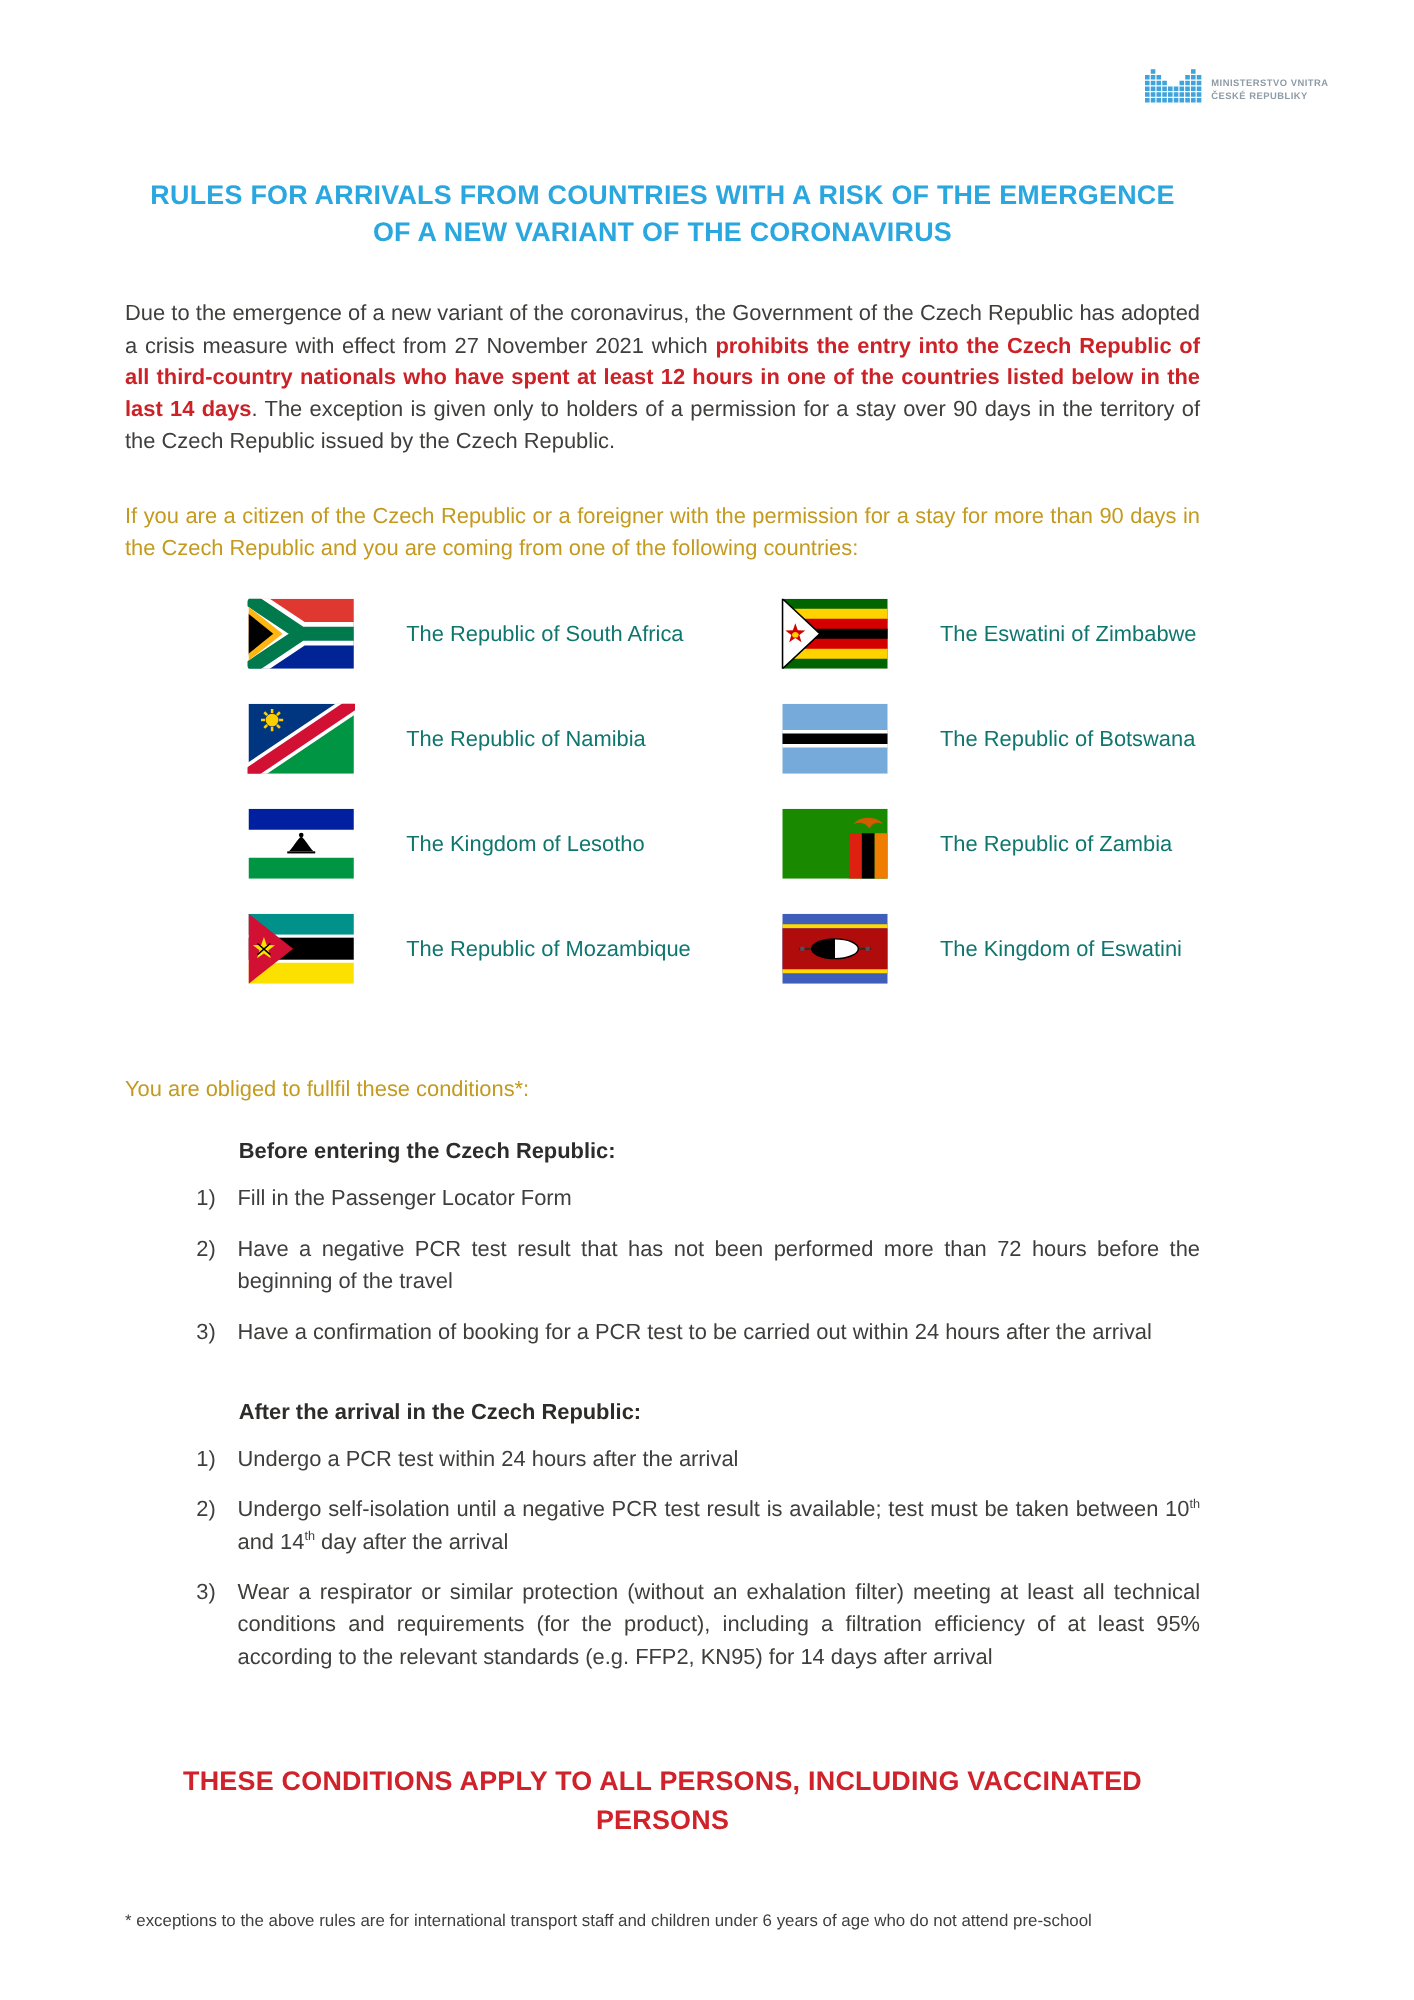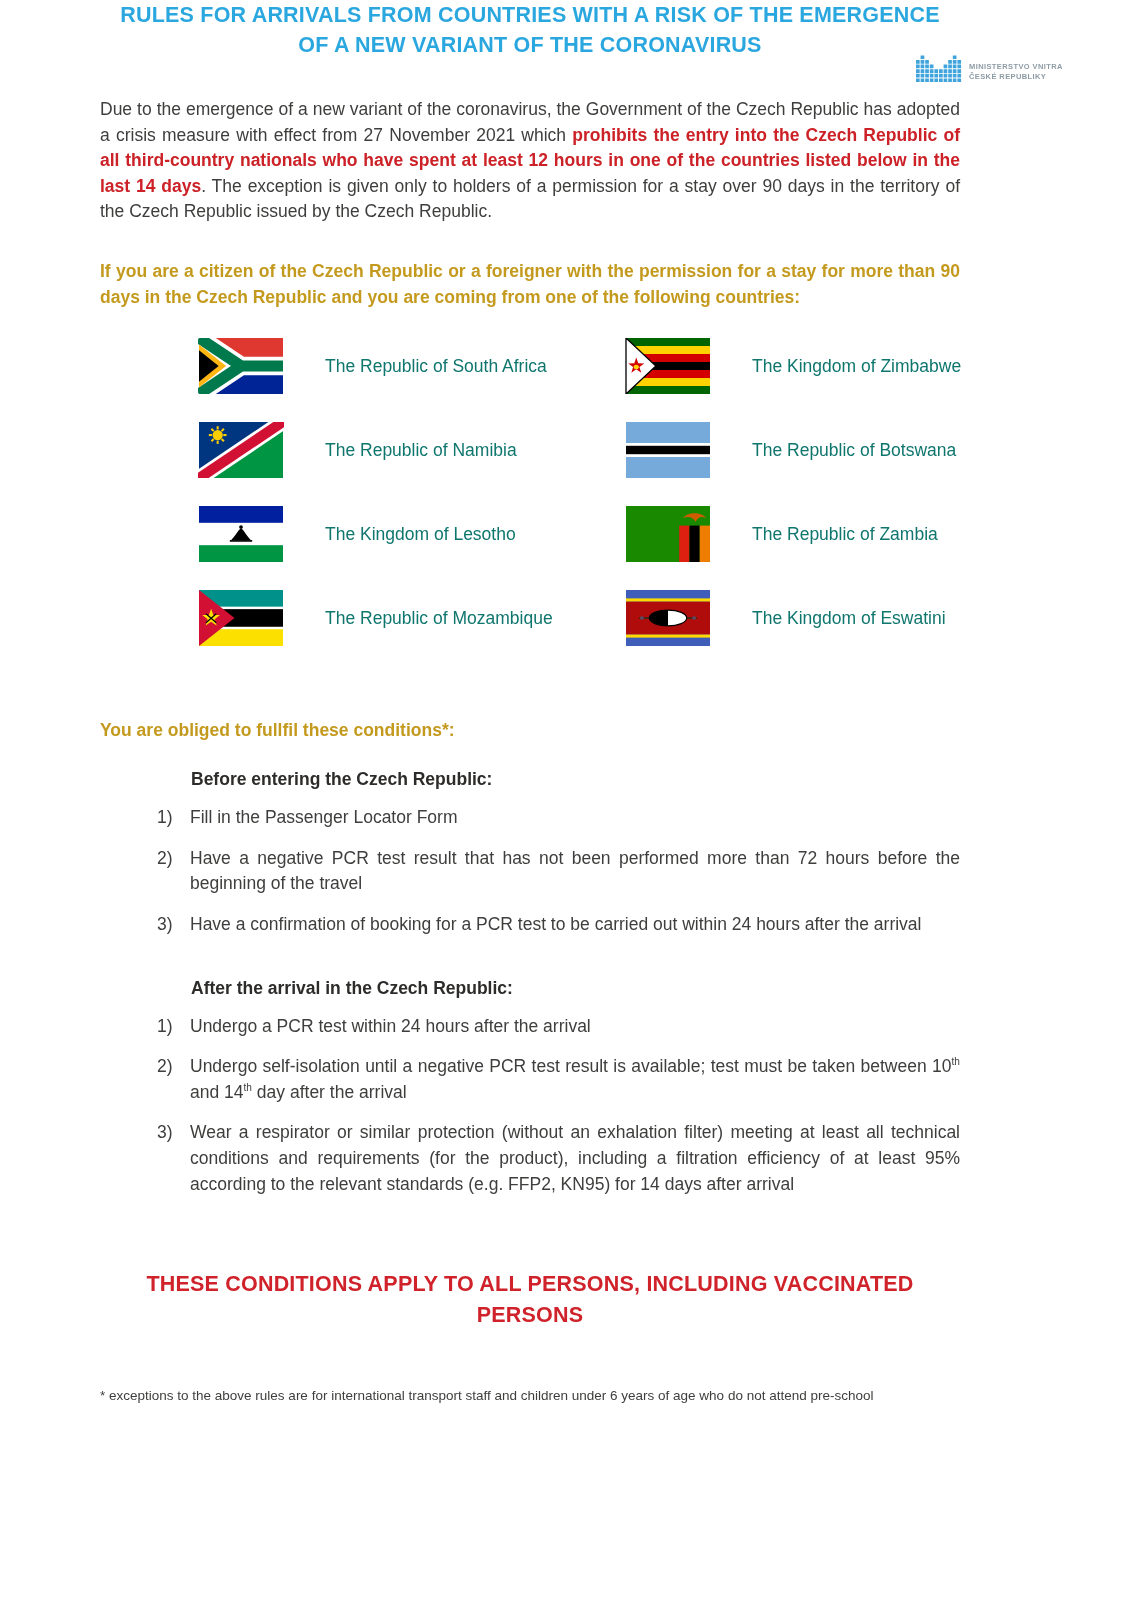--- a/index.html
+++ b/index.html
@@ -10,24 +10,24 @@
     font-family:"Liberation Sans", sans-serif;
     color:#3e3e3d;
     overflow:hidden;
   }
   
   .logo { position:absolute; top:55px; left:916px; display:flex; align-items:center; gap:7px; }
   .logo-dots { width:46px; height:33px; }
   .logo-text { font-size:7.5px; font-weight:bold; color:#8e9ca6; letter-spacing:0.4px; line-height:9.5px; }
   
   .content { padding:0 112px 0 100px; }
-  .title { text-align:center; color:#2aa7df; font-weight:bold; font-size:21.5px; line-height:30px; letter-spacing:0.2px; }
+  .title { padding-top:141px; text-align:center; color:#2aa7df; font-weight:bold; font-size:21.5px; line-height:30px; letter-spacing:0.2px; }
   .intro { margin-top:37px; font-size:17.5px; line-height:25.6px; text-align:justify; }
   .red-strong { color:#cc2127; font-weight:bold; }
-  .gold { color:#c49a1e; font-weight:bold; }
+  .gold { color:#c49a1e; font-weight:normal; }
   .citizen { margin-top:34px; font-size:17.5px; line-height:25.6px; text-align:justify; }
   
   .flags { margin:28px 0 0 98px; display:grid; grid-template-columns:427px auto; row-gap:28px; }
   .country { display:flex; align-items:center; }
   .flag { width:86px; height:56px; flex:0 0 86px; display:block; }
   .country-label { margin-left:41px; font-size:17.5px; color:#0f766e; white-space:nowrap; }
   
   .obliged { margin-top:74px; font-size:17.5px; }
   .sec-head { margin:28px 0 0 91px; font-size:17.5px; font-weight:bold; color:#2d2c2b; }
   .li { display:flex; margin:15px 0 0 57px; font-size:17.5px; line-height:25.6px; }
@@ -89,21 +89,21 @@
       <div class="country">
         <svg class="flag" viewBox="0 0 90 60">
           <rect width="90" height="60" fill="#006400"></rect>
           <rect y="8.57" width="90" height="42.86" fill="#ffd200"></rect>
           <rect y="17.14" width="90" height="25.72" fill="#d40000"></rect>
           <rect y="25.71" width="90" height="8.58" fill="#000000"></rect>
           <polygon points="0,0 32,30 0,60" fill="#ffffff" stroke="#000000" stroke-width="1.4"></polygon>
           <polygon points="11,21 13.12,27.09 19.56,27.22 14.42,31.11 16.29,37.28 11,33.6 5.71,37.28 7.58,31.11 2.44,27.22 8.88,27.09" fill="#d40000"></polygon>
           <path d="M8,31 c1,-3.2 5,-3.2 6,0 l-1.2,2.2 h-3.6 z" fill="#ffd200"></path>
         </svg>
-        <span class="country-label">The Kingdom of Zimbabwe</span>
+        <span class="country-label">The Eswatini of Zimbabwe</span>
       </div>
 
       <div class="country">
         <svg class="flag" viewBox="0 0 90 60">
           <polygon points="0,0 90,0 0,60" fill="#003580"></polygon>
           <polygon points="90,0 90,60 0,60" fill="#009543"></polygon>
           <line x1="-4" y1="63" x2="94" y2="-3" stroke="#ffffff" stroke-width="17"></line>
           <line x1="-4" y1="63" x2="94" y2="-3" stroke="#d21034" stroke-width="11"></line>
           <g stroke="#ffce00" stroke-width="2.2">
             <line x1="20" y1="4.5" x2="20" y2="8"></line>

